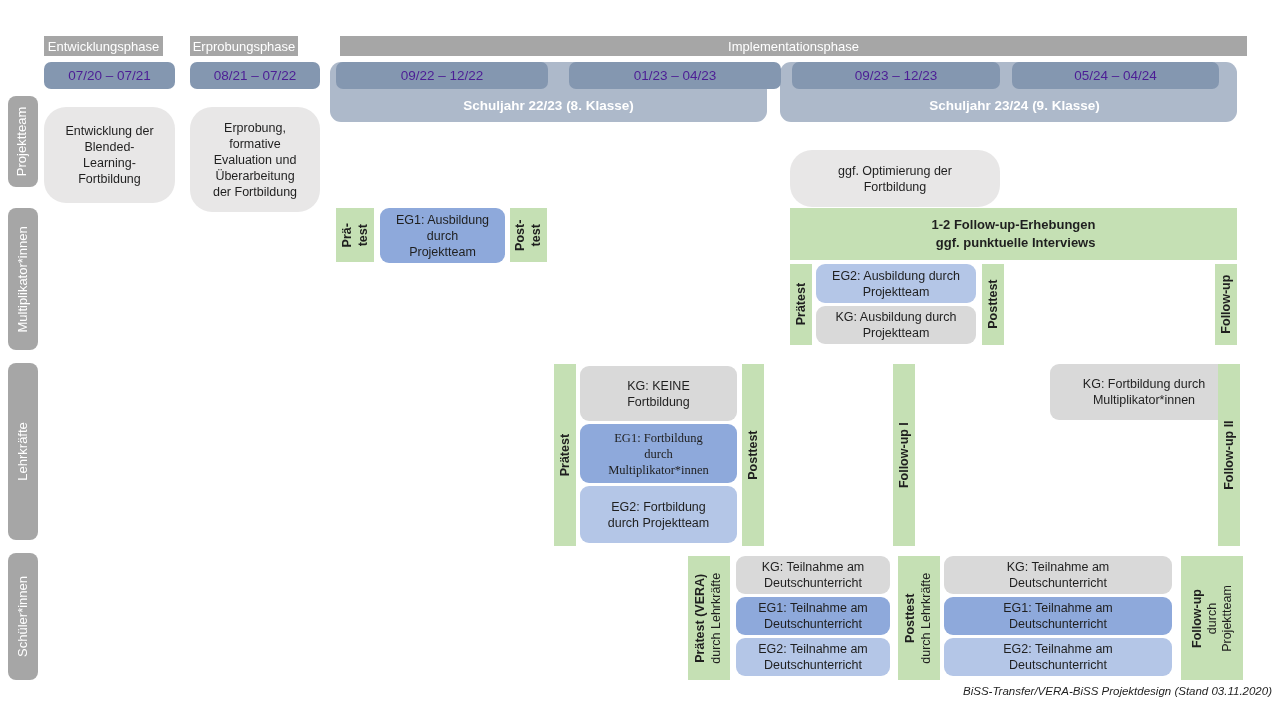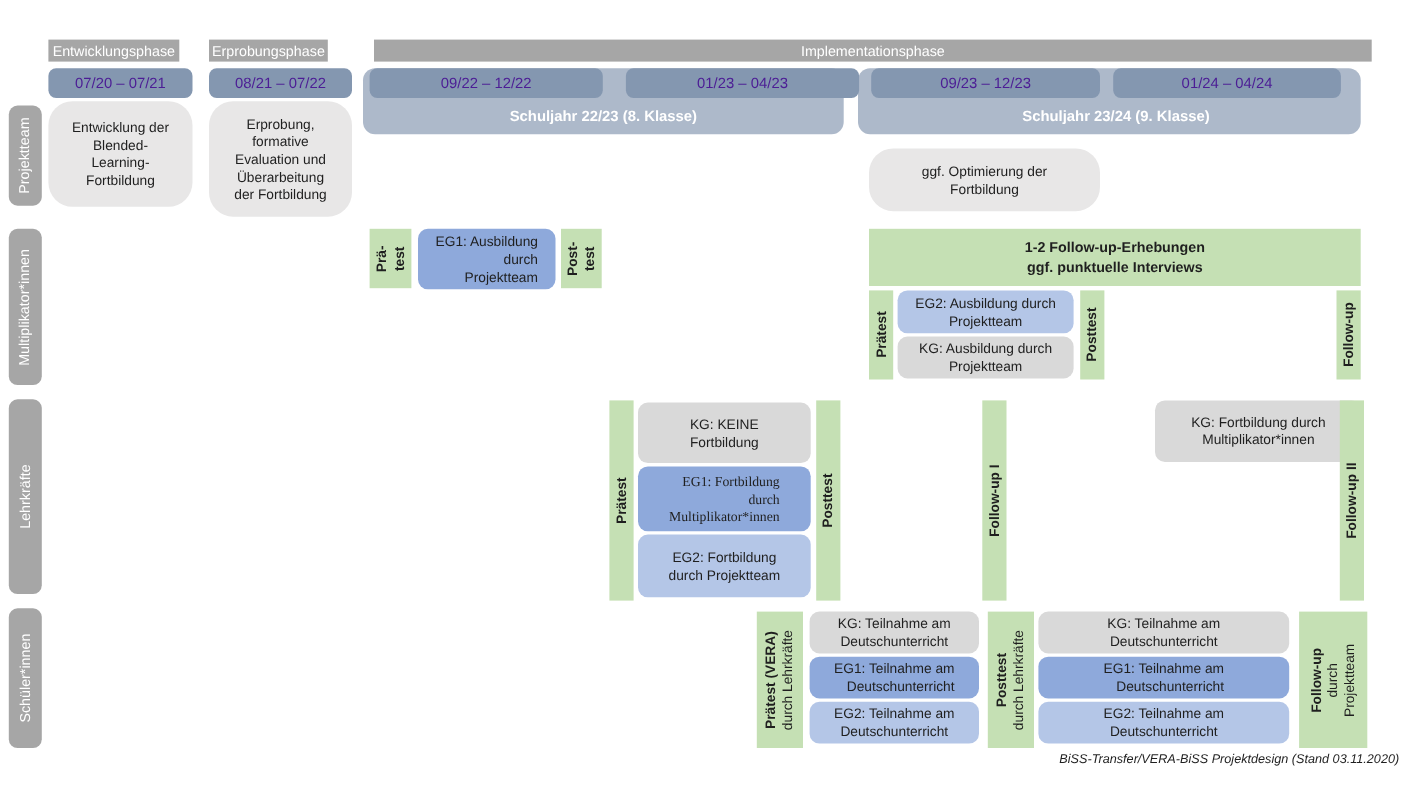--- a/index.html
+++ b/index.html
@@ -28,29 +28,29 @@
     background:#8497B0; color:#4c1d95; font-size:13.5px;
     border-radius:7px; z-index:2;
   }
 
   
   .rowlabel { background:#A6A6A6; border-radius:8px; overflow:visible; }
   .rowlabel .vrot { color:#ffffff; font-weight:normal; font-size:13px; }
 
   
   .box { border-radius:9px; font-size:12.5px; line-height:1.28; padding:3px 6px; }
-  .biground { border-radius:22px; }
+  .biground { border-radius:22px;margin-top:15px; }
   .lightgray { background:#E8E7E7; }
   .kg  { background:#D9D9D9; }
-  .eg1 { background:#8EA9DB;text-align:right; }
+  .eg1 { background:#8EA9DB; }
   .eg2 { background:#B4C6E7; }
   .green { background:#C5E0B4; }
 
   
-  .banner { font-weight:bold; font-size:13px; line-height:1.35; }
+  .banner { font-weight:bold; font-size:13px; line-height:1.35;text-align:right; }
 
   
   .vrot {
     transform: rotate(-90deg);
     display:flex; flex-direction:column; align-items:center; justify-content:center;
     font-weight:bold; font-size:12.5px; line-height:1.3; white-space:nowrap;
   }
   .vrot .reg { font-weight:normal; }
 
   .caption { font-style:italic; font-size:11.5px; color:#1f1f1f; text-align:right; }
@@ -63,21 +63,21 @@
 <div class="abs cen phase" style="left:330px;top:36px;width:907px;height:20px;margin-left:10px;">Implementationsphase</div>
 
 <div class="abs yearband" style="left:330px;top:62px;width:437px;height:60px;">Schuljahr 22/23 (8. Klasse)</div>
 <div class="abs yearband" style="left:780px;top:62px;width:457px;height:60px;padding-left:12px;">Schuljahr 23/24 (9. Klasse)</div>
 
 <div class="abs cen date" style="left:44px;top:62px;width:131px;height:27px;">07/20 – 07/21</div>
 <div class="abs cen date" style="left:190px;top:62px;width:130px;height:27px;">08/21 – 07/22</div>
 <div class="abs cen date" style="left:336px;top:62px;width:212px;height:27px;">09/22 – 12/22</div>
 <div class="abs cen date" style="left:553px;top:62px;width:212px;height:27px;margin-left:16px;">01/23 – 04/23</div>
 <div class="abs cen date" style="left:792px;top:62px;width:208px;height:27px;">09/23 – 12/23</div>
-<div class="abs cen date" style="left:1012px;top:62px;width:207px;height:27px;">01/24 – 04/24</div>
+<div class="abs cen date" style="left:1012px;top:62px;width:207px;height:27px;">05/24 – 04/24</div>
 
 <div class="abs cen rowlabel" style="left:8px;top:96px;width:30px;height:91px;">
   <div class="vrot">
       <span>Projektteam</span>
     </div>
 </div>
 <div class="abs cen rowlabel" style="left:8px;top:208px;width:30px;height:142px;">
   <div class="vrot">
       <span>Multiplikator*innen</span>
     </div>

